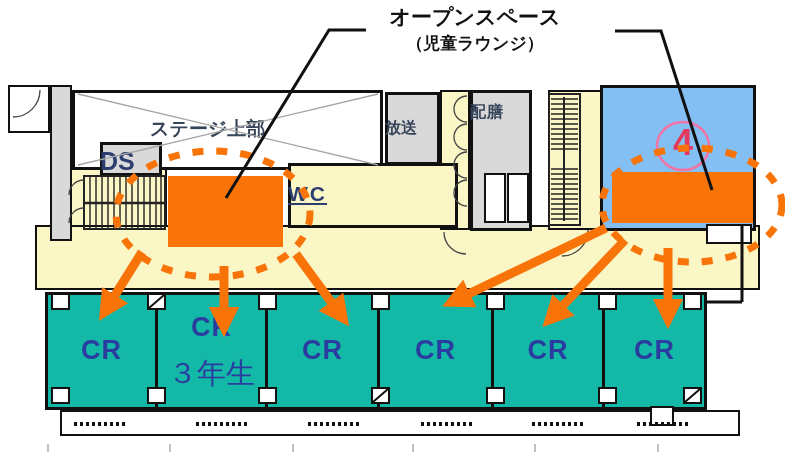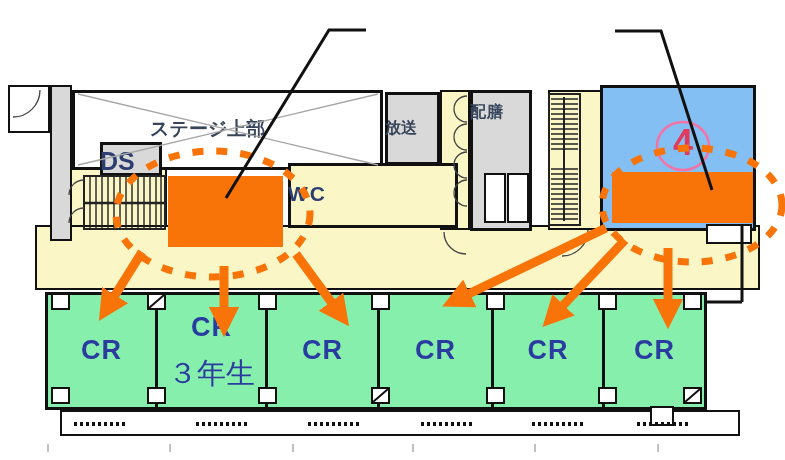--- a/index.html
+++ b/index.html
@@ -22,31 +22,31 @@
   #room-serving{left:470px;top:90px;width:62px;height:141px;border:3px solid #111;}
   #room-art{left:600px;top:85px;width:156px;height:146px;background:#83BFF2;border:3px solid #111;}
   #elev-1{left:484px;top:173px;width:22px;height:50px;background:#fff;border:2px solid #111;}
   #elev-2{left:507px;top:173px;width:22px;height:50px;background:#fff;border:2px solid #111;}
   #open-space-left{left:168px;top:176px;width:115px;height:71px;background:#F87408;}
   #open-space-right{left:612px;top:172px;width:141px;height:51px;background:#F87408;}
   #room-small-br{left:706px;top:224px;width:46px;height:20px;background:#fff;border:2px solid #111;}
   #balcony{left:60px;top:410px;width:680px;height:26px;background:#fff;border:2px solid #111;}
   #balcony-box{left:650px;top:406px;width:24px;height:20px;background:#fff;border:2px solid #111;position:absolute;box-sizing:border-box;}
   
-  #classrooms{left:45px;top:292px;width:662px;height:118px;background:#86efac;border:3px solid #111;display:flex;}
+  #classrooms{left:45px;top:292px;width:662px;height:118px;background:#14b8a6;border:3px solid #111;display:flex;}
   .cell{box-sizing:border-box;border-right:3px solid #111;display:flex;flex-direction:column;align-items:center;justify-content:center;line-height:1.08;}
   .cell:last-child{border-right:none;}
   .cr{color:#2B3CA0;font-size:27px;font-weight:600;letter-spacing:1px;}
   .crsub{color:#2B3CA0;font-size:29px;font-weight:400;margin-top:16px;}
   .crsub:empty{display:none;}
   
   .rlabel{position:absolute;color:#37455A;font-weight:600;}
   #lbl-stage{left:150px;top:116px;width:215px;font-size:19px;}
   #lbl-ds{left:100px;top:147px;width:62px;font-size:25px;color:#2C3E70;}
-  #lbl-wc{left:288px;top:182px;width:182px;font-size:21px;letter-spacing:2px;color:#2C3E70;}
+  #lbl-wc{left:288px;top:182px;width:182px;font-size:21px;letter-spacing:2px;color:#2C3E70;text-decoration:underline;}
   #lbl-broadcast{left:385px;top:118px;width:55px;font-size:16px;}
   #lbl-serving{left:470px;top:102px;width:62px;font-size:16px;letter-spacing:1px;}
   #lbl-art{left:608px;top:88px;width:110px;font-size:20px;letter-spacing:6px;color:#2C3E70;}
   #badge-num{left:668px;top:122px;width:30px;font-size:36px;font-weight:bold;color:#E23A5F;text-align:center;position:absolute;}
   
   #title{left:355px;top:3px;width:240px;text-align:center;position:absolute;color:#111;}
   #title .t1{font-size:21px;font-weight:600;display:block;}
   #title .t2{font-size:17px;font-weight:600;display:block;margin-top:1px;}
   svg.overlay{position:absolute;left:0;top:0;width:785px;height:460px;pointer-events:none;}
 </style>
@@ -104,20 +104,24 @@
   <div class="abs" id="balcony"></div>
   <div id="balcony-box"></div>
 
   <div class="rlabel" id="lbl-stage">ステージ上部</div>
   <div class="rlabel" id="lbl-ds">DS</div>
   <div class="rlabel" id="lbl-wc">WC</div>
   <div class="rlabel" id="lbl-broadcast">放送</div>
   <div class="rlabel" id="lbl-serving">配膳</div>
   <div id="badge-num">4</div>
 
+  <div id="title">
+    <span class="t1">オープンスペース</span>
+    <span class="t2">（児童ラウンジ）</span>
+  </div>
 
   <svg class="overlay" viewBox="0 0 785 460">
     <defs>
       <marker id="ah" viewBox="0 0 10 10" refX="5" refY="5" markerWidth="3.4" markerHeight="3.4" orient="auto">
         <path d="M0,0 L10,5 L0,10 z" fill="#F87408"></path>
       </marker>
     </defs>
 
     <g stroke="#A6A6A6" stroke-width="1.3">
       <line x1="78" y1="94" x2="378" y2="165"></line>

